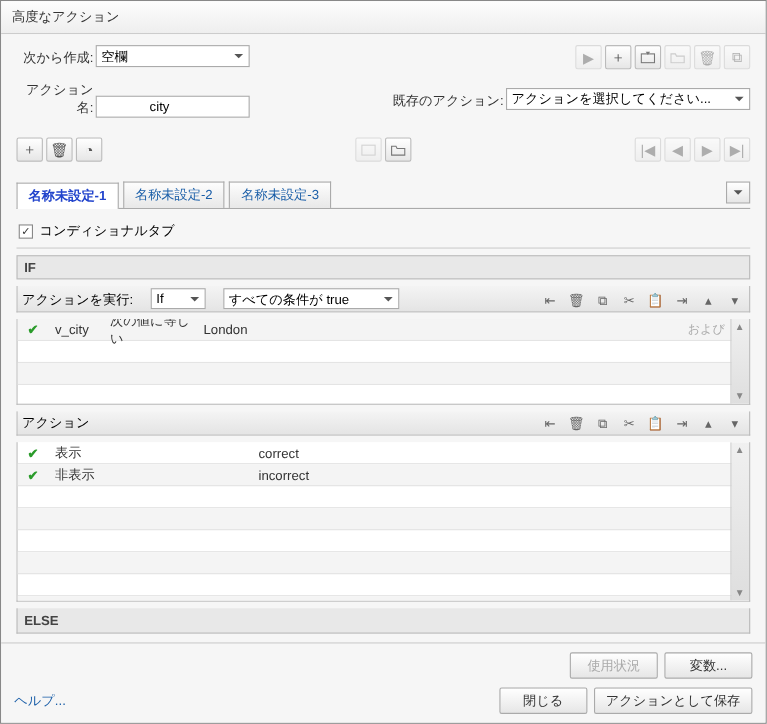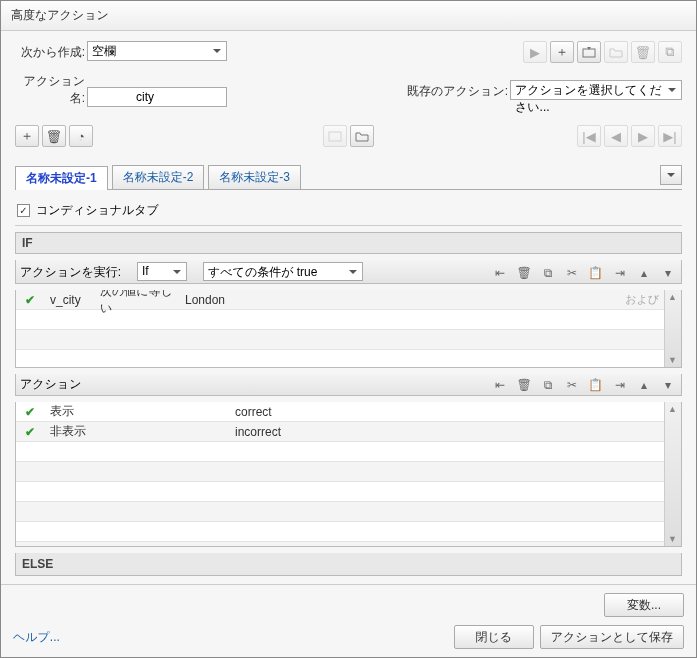--- a/index.html
+++ b/index.html
@@ -79,21 +79,21 @@
     </div>
   </div>
 
   <div class="secrow">
     <div class="row">
       <span class="lbl" style="width:70px">アクション名:</span>
       <input class="txt" style="width: 140px; padding-left: 48px;" value="city">
     </div>
     <div class="row">
       <span class="lbl">既存のアクション:</span>
-      <div class="sel" style="width:172px">アクションを選択してください...</div>
+      <div class="sel" style="width:222px">アクションを選択してください...</div>
     </div>
   </div>
 
   <div class="toolrow">
     <div class="btngrp">
       <div class="ibtn">＋</div>
       <div class="ibtn">🗑</div>
       <div class="ibtn">◔</div>
     </div>
     <div class="btngrp" style="margin-left:230px">
@@ -193,20 +193,21 @@
       <div class="grow"></div>
     <div class="vbar"></div>
   </div>
 
   <div class="elsebar">ELSE</div>
 
 </div>
 
 <div class="ftr">
   <div class="ftrrow">
+    <div class="btn dis">使用状況</div>
     <div class="btn">変数...</div>
   </div>
   <div class="ftrrow">
     <span class="help" style="margin-right:auto">ヘルプ...</span>
     <div class="btn">閉じる</div>
     <div class="btn" style="min-width:120px">アクションとして保存</div>
   </div>
 </div>
 
 </body></html>

